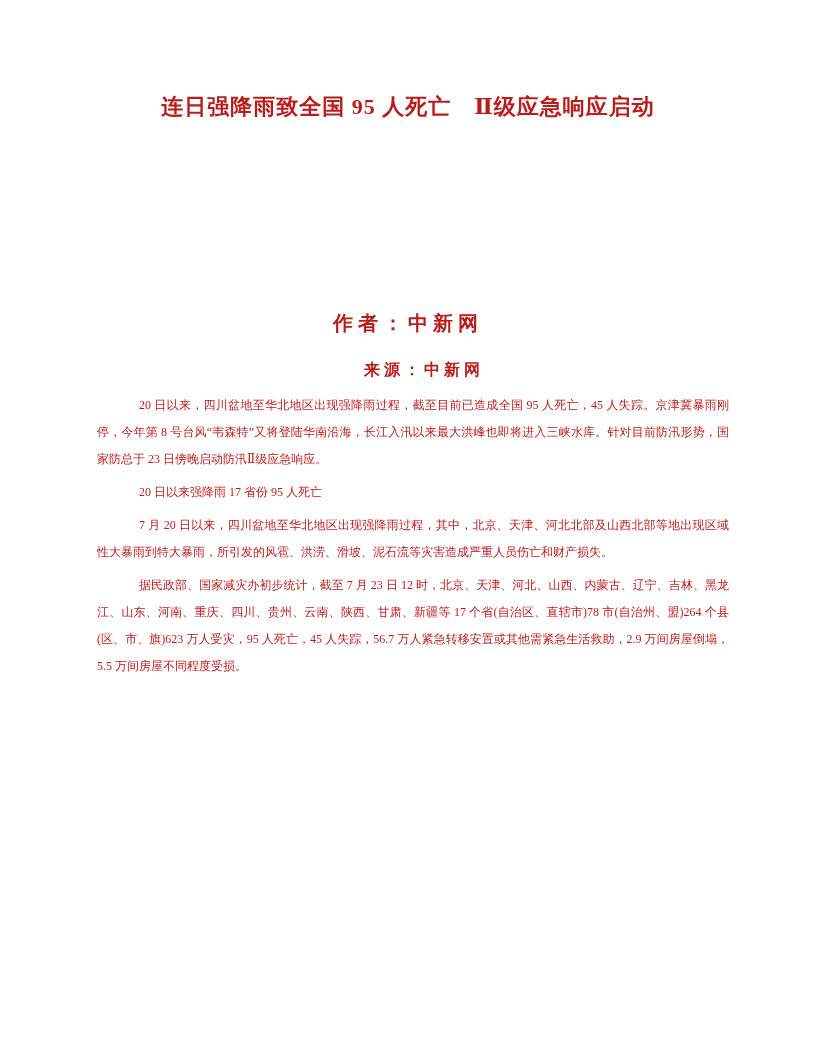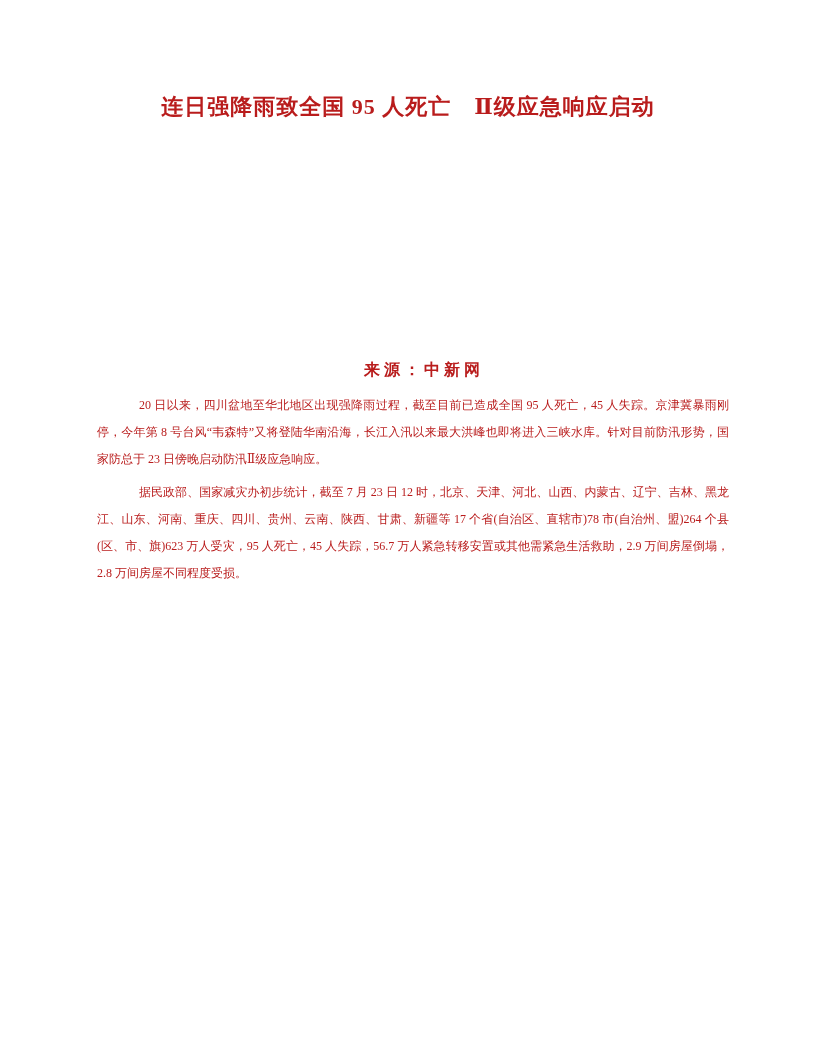--- a/index.html
+++ b/index.html
@@ -61,21 +61,24 @@
     text-indent: 42px;
   }
 </style>
 </head>
 <body>
 
 <div class="page">
 
   <h1 class="title">连日强降雨致全国 95 人死亡　Ⅱ级应急响应启动</h1>
 
+  <div class="author-line">作者：中新网</div>
 
   <div class="source-line">来源：中新网</div>
 
   <div class="article-body">
     <p>20 日以来，四川盆地至华北地区出现强降雨过程，截至目前已造成全国 95 人死亡，45 人失踪。京津冀暴雨刚停，今年第 8 号台风“韦森特”又将登陆华南沿海，长江入汛以来最大洪峰也即将进入三峡水库。针对目前防汛形势，国家防总于 23 日傍晚启动防汛Ⅱ级应急响应。</p>
-    <p>据民政部、国家减灾办初步统计，截至 7 月 23 日 12 时，北京、天津、河北、山西、内蒙古、辽宁、吉林、黑龙江、山东、河南、重庆、四川、贵州、云南、陕西、甘肃、新疆等 17 个省(自治区、直辖市)78 市(自治州、盟)264 个县(区、市、旗)623 万人受灾，95 人死亡，45 人失踪，56.7 万人紧急转移安置或其他需紧急生活救助，2.9 万间房屋倒塌，2.8 万间房屋不同程度受损。</p>
+    <p>20 日以来强降雨 17 省份 95 人死亡</p>
+    <p>7 月 20 日以来，四川盆地至华北地区出现强降雨过程，其中，北京、天津、河北北部及山西北部等地出现区域性大暴雨到特大暴雨，所引发的风雹、洪涝、滑坡、泥石流等灾害造成严重人员伤亡和财产损失。</p>
+    <p>据民政部、国家减灾办初步统计，截至 7 月 23 日 12 时，北京、天津、河北、山西、内蒙古、辽宁、吉林、黑龙江、山东、河南、重庆、四川、贵州、云南、陕西、甘肃、新疆等 17 个省(自治区、直辖市)78 市(自治州、盟)264 个县(区、市、旗)623 万人受灾，95 人死亡，45 人失踪，56.7 万人紧急转移安置或其他需紧急生活救助，2.9 万间房屋倒塌，5.5 万间房屋不同程度受损。</p>
   </div>
 
 </div>
 
 </body></html>

